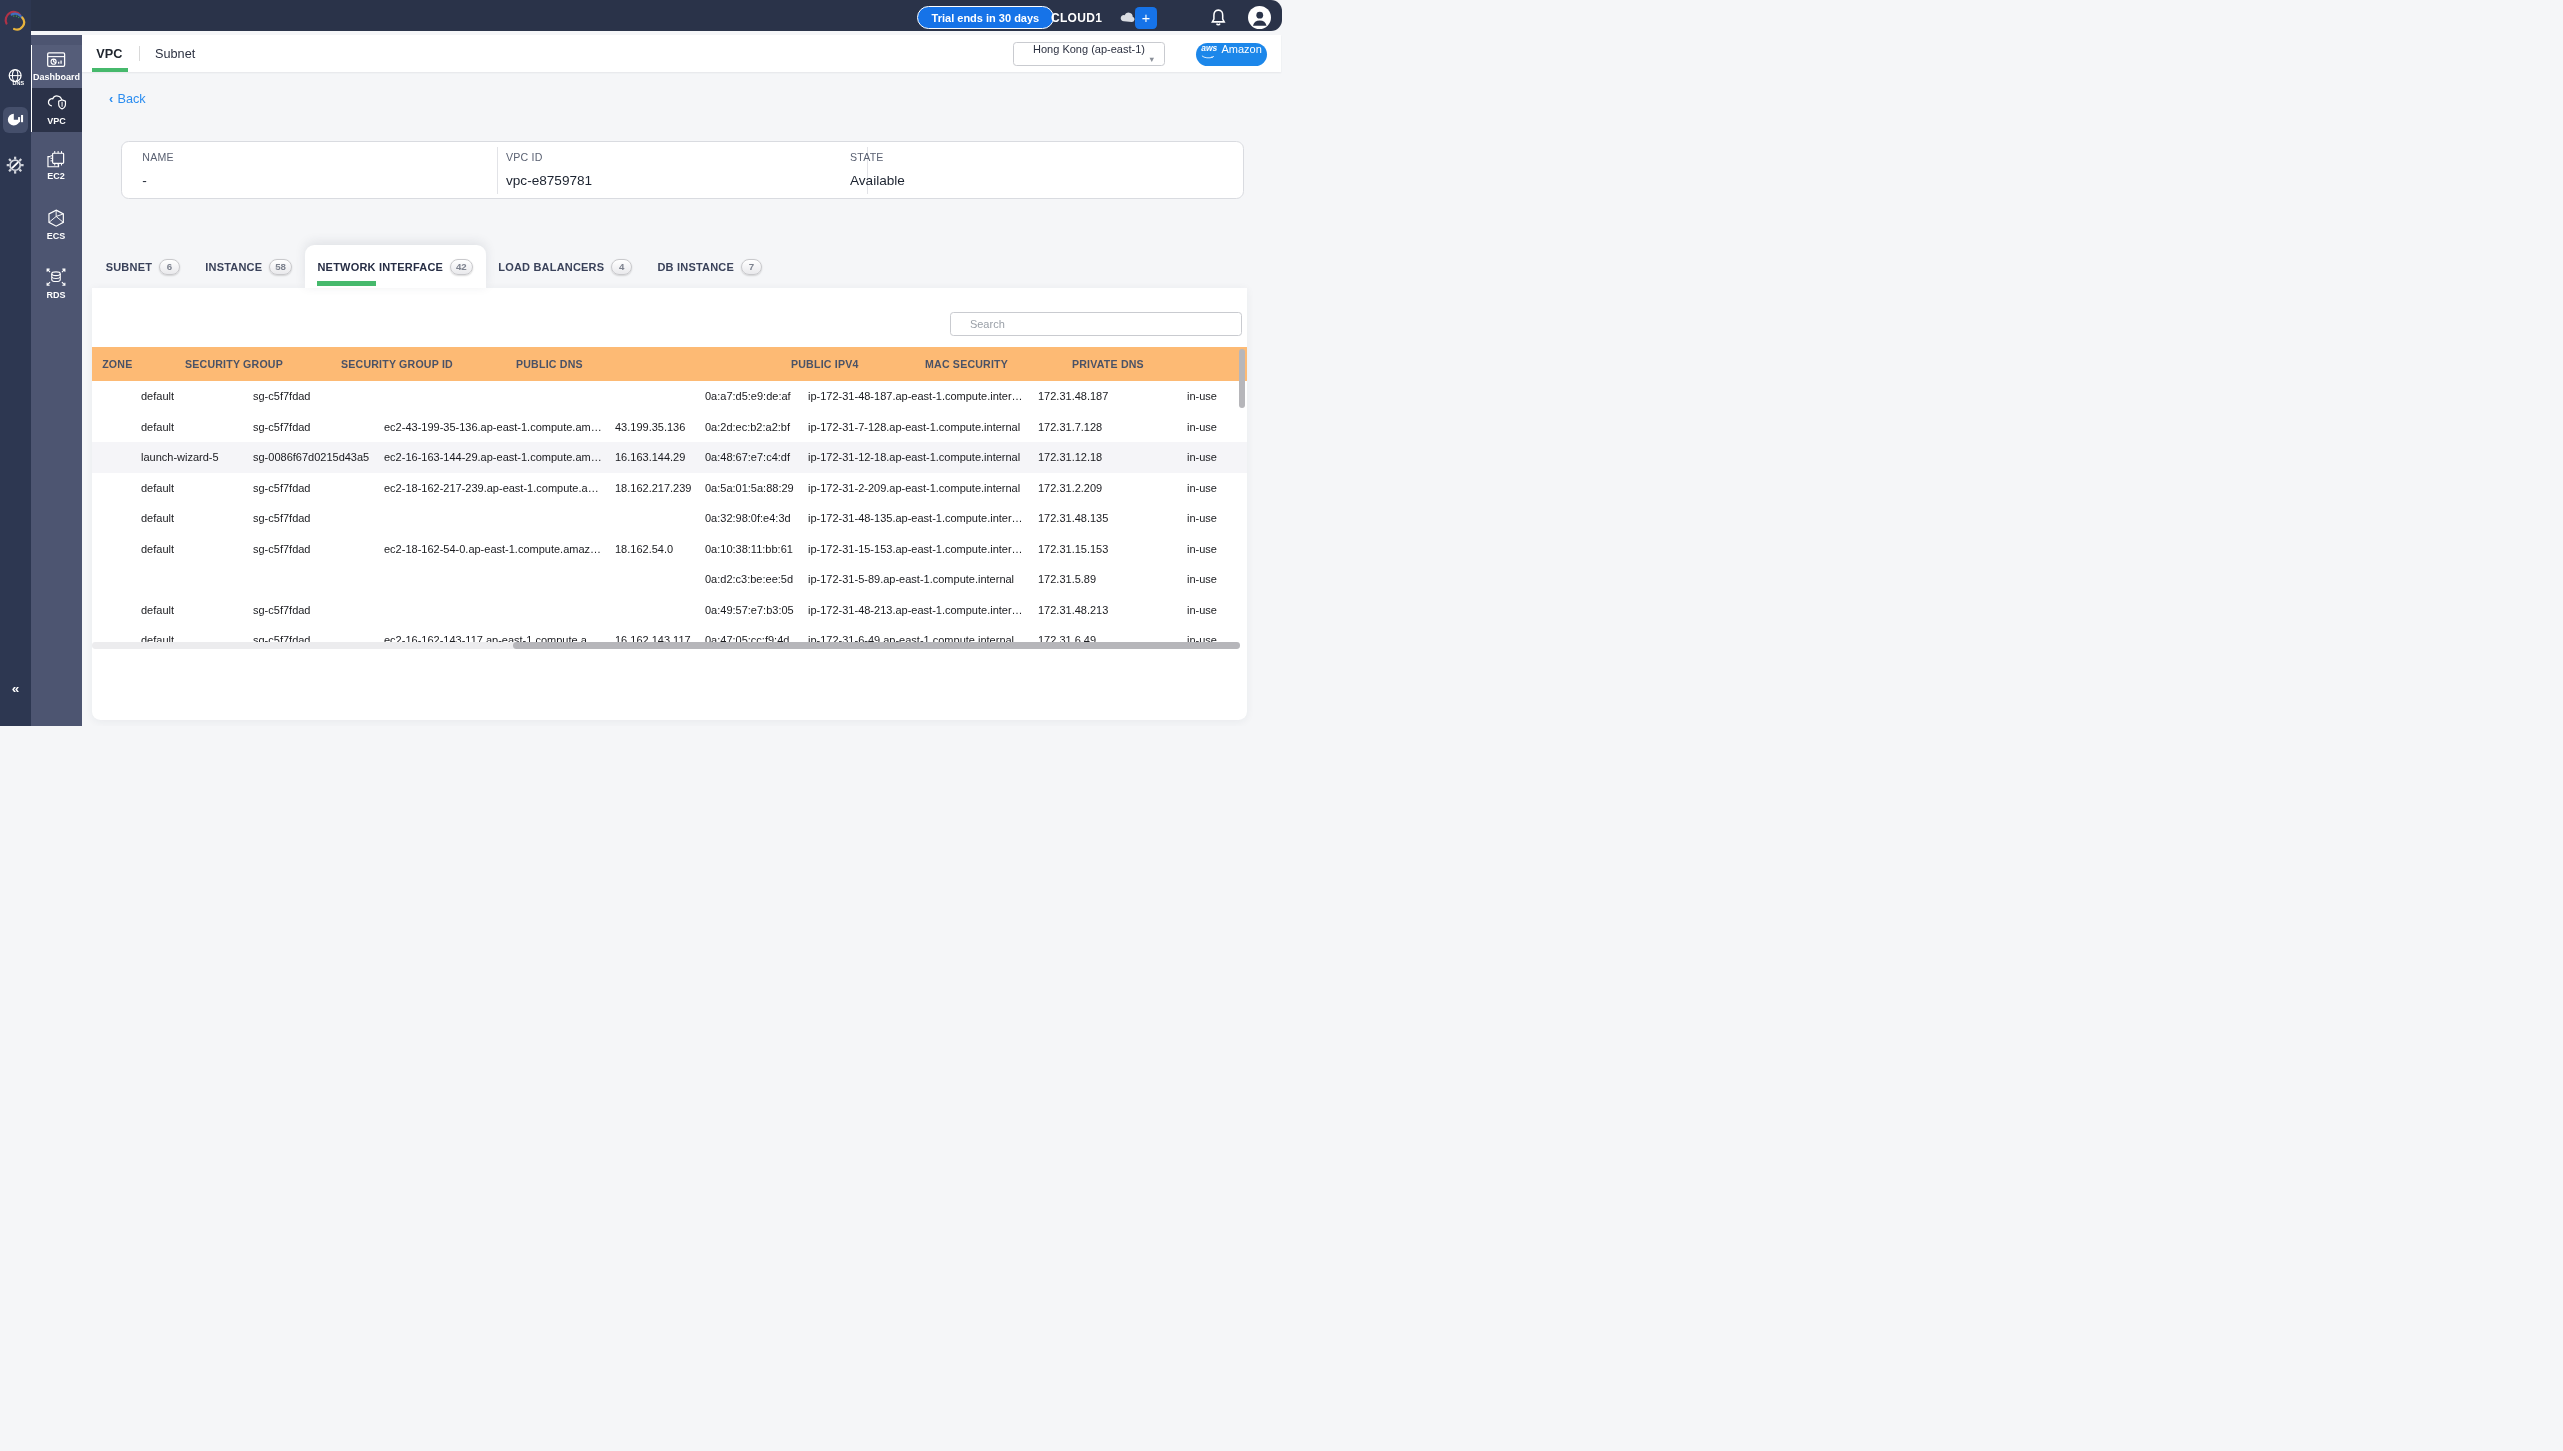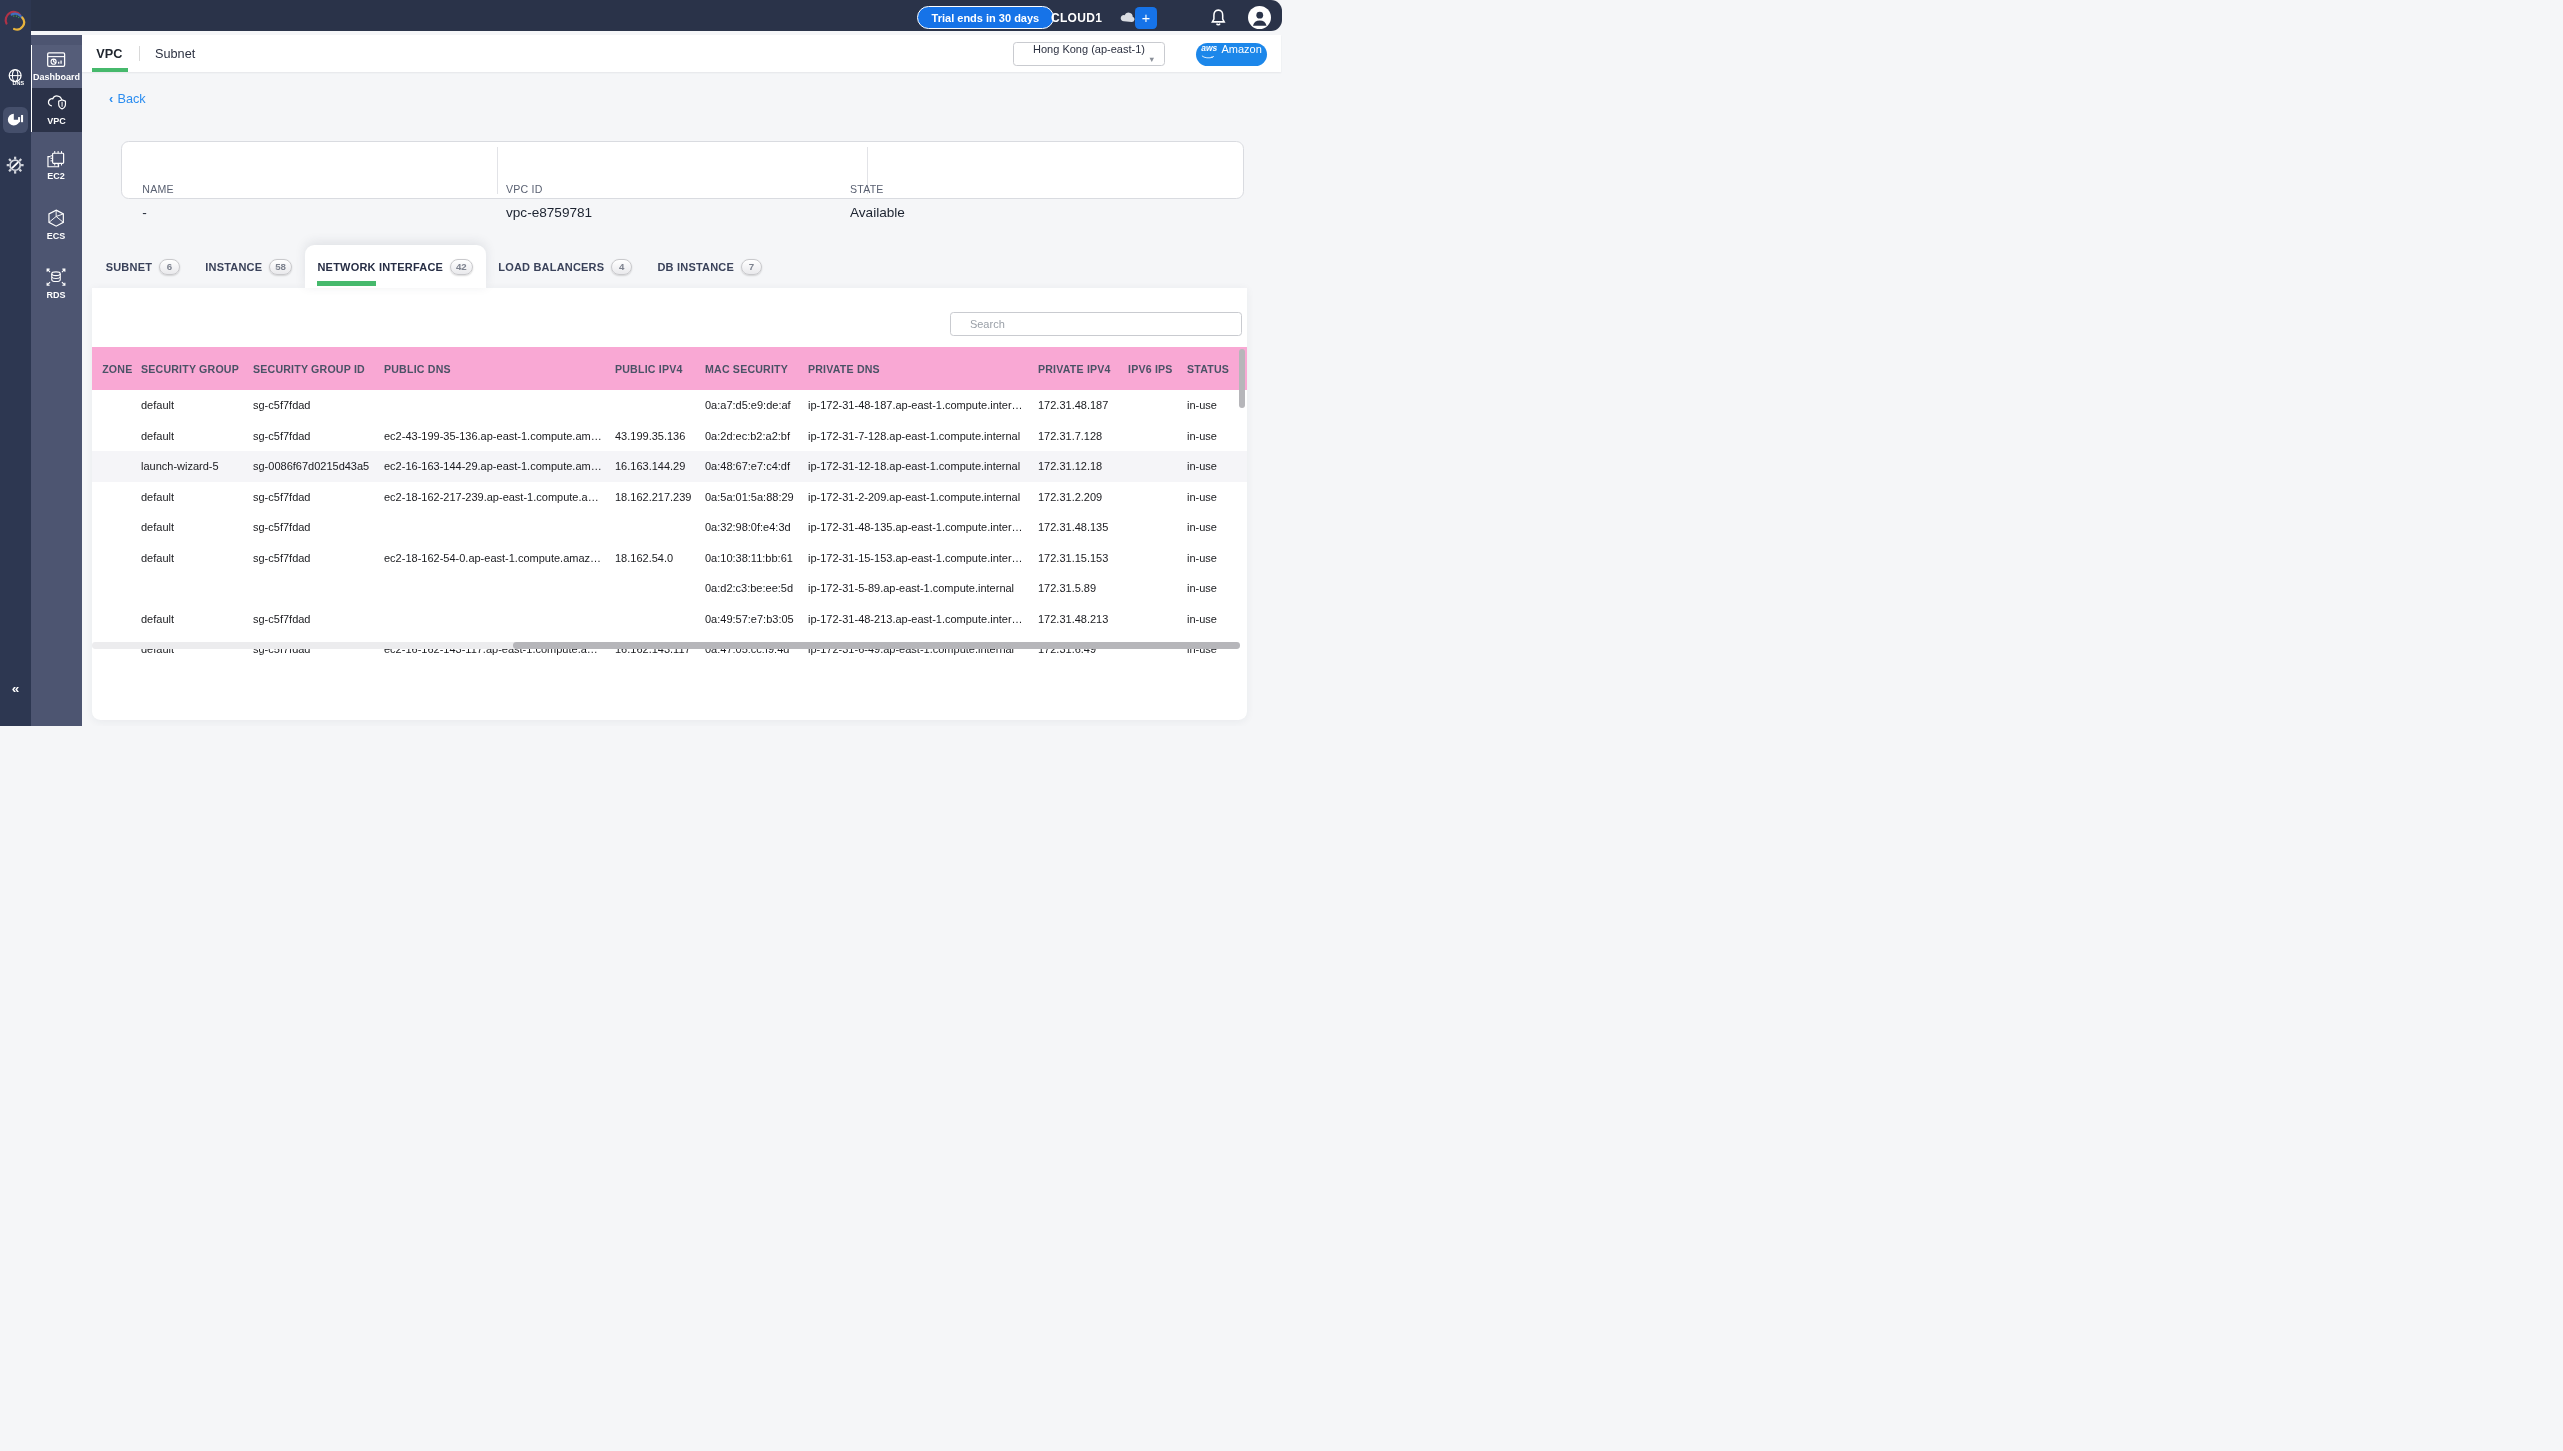--- a/index.html
+++ b/index.html
@@ -55,21 +55,21 @@
   
   .back-link { position:absolute; left:109px; top:92px; display:flex; align-items:center; gap:4.2px; color:#2b8df0;
     font-size:12.7px; cursor:pointer; z-index:5; }
   .back-chev { font-size:12.7px; font-weight:bold; }
 
   
   .summary { position:absolute; left:121px; top:141px; width:1123px; height:58px; background:#fff;
     border:0.8px solid #d9dbe0; border-radius:7.6px; z-index:5; }
   .sum-col { position:absolute; top:0; height:100%; padding-top:8.5px; }
   .sum-col.c1 { left:20.3px; } .sum-col.c2 { left:384px; } .sum-col.c3 { left:728px; }
-  .sum-label { font-size:10.6px; color:#5a6172; letter-spacing:0.2px;margin-top:32px; }
+  .sum-label { font-size:10.6px; color:#5a6172; letter-spacing:0.2px; }
   .sum-value { font-size:13.6px; color:#1c2330; margin-top:10.2px; }
   .sum-div { position:absolute; top:5.1px; width:0.8px; height:47px; background:#e2e3e7; }
   .sum-div.d1 { left:375px; } .sum-div.d2 { left:745px; }
 
   
   .tabs { position:absolute; left:93px; top:245px; height:43px; display:flex; align-items:stretch; z-index:6; }
   .tab { position:relative; display:flex; align-items:center; gap:6.8px; padding:0 12.7px; cursor:pointer; }
   .tab-label { font-size:11px; font-weight:bold; color:#3a425a; letter-spacing:0.2px; }
   .tab-badge { min-width:21px; height:16px; padding:0 5.1px; border:1.7px solid #c9c9cc; border-radius:9.3px;
     background:linear-gradient(#ffffff,#e9e9ec); color:#7d828e; font-size:9.7px; font-weight:bold;
@@ -82,21 +82,21 @@
   
   .content-card { position:absolute; left:92px; top:288px; width:1155px; height:432px; background:#fff;
     border-radius:0 0 8.5px 8.5px; box-shadow:0 1.7px 8.5px rgba(40,50,70,.06); z-index:5; }
   .search-box { position:absolute; right:5.1px; top:24px; width:292px; height:24px; border:0.8px solid #c9cbd0; border-radius:3.4px;
     background:#fff; font-size:11px; color:#2b3040; padding:0 19px; outline:none; }
   .search-box::placeholder { color:#9aa0a8; }
 
   .table { position:absolute; left:0; top:59px; width:1155px; }
   .t-head, .t-row { display:grid; grid-template-columns:49px 112px 131px 231px 90px 103px 230px 90px 59px 49px;
     align-items:center; }
-  .t-head { height:43px; background:#f9a8d4; }
+  .t-head { height:34px; background:#fdba74;gap:44px; }
   .t-head > div { font-size:10.6px; font-weight:bold; color:#4a5266; letter-spacing:0.2px; white-space:nowrap; overflow:hidden; }
   .t-row { height:30.5px; }
   .t-row > div { font-size:11px; color:#191a1e; white-space:nowrap; overflow:hidden; padding-right:5.1px; }
   .t-head > div:first-child, .t-row > div:first-child { padding-left:10.2px; }
   .t-row.hl { background:#f5f5f8; }
 
   .h-scroll { position:absolute; left:0; top:354px; width:1148px; height:6.8px; background:#ececee; border-radius:3.4px; }
   .h-thumb { position:absolute; left:421px; top:0; width:727px; height:6.8px; background:#b6b6ba; border-radius:3.4px; }
   .v-scroll { position:absolute; right:1.7px; top:59px; width:6px; height:302px; }
   .v-thumb { position:absolute; top:1.7px; left:0; width:6px; height:59px; background:#b6b6ba; border-radius:3.4px; }

